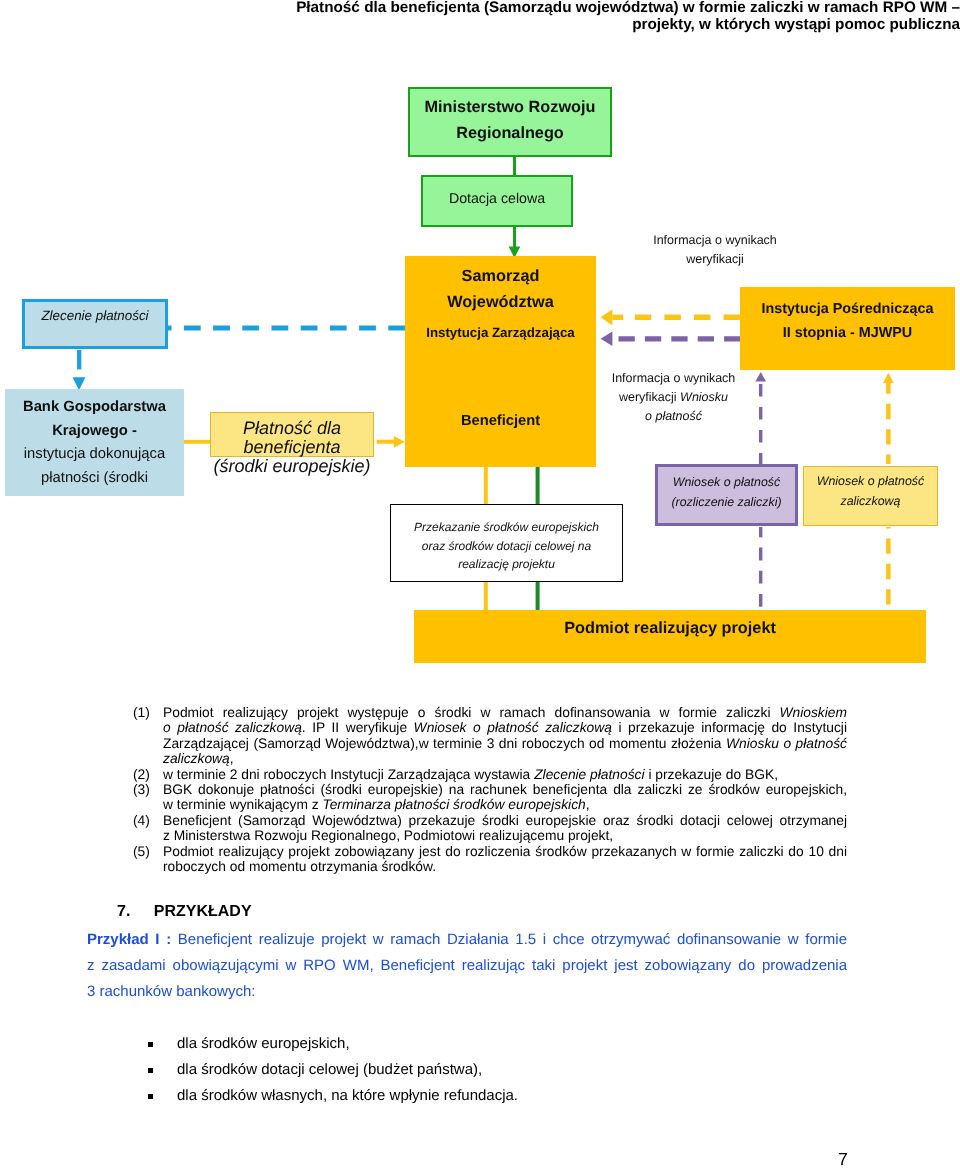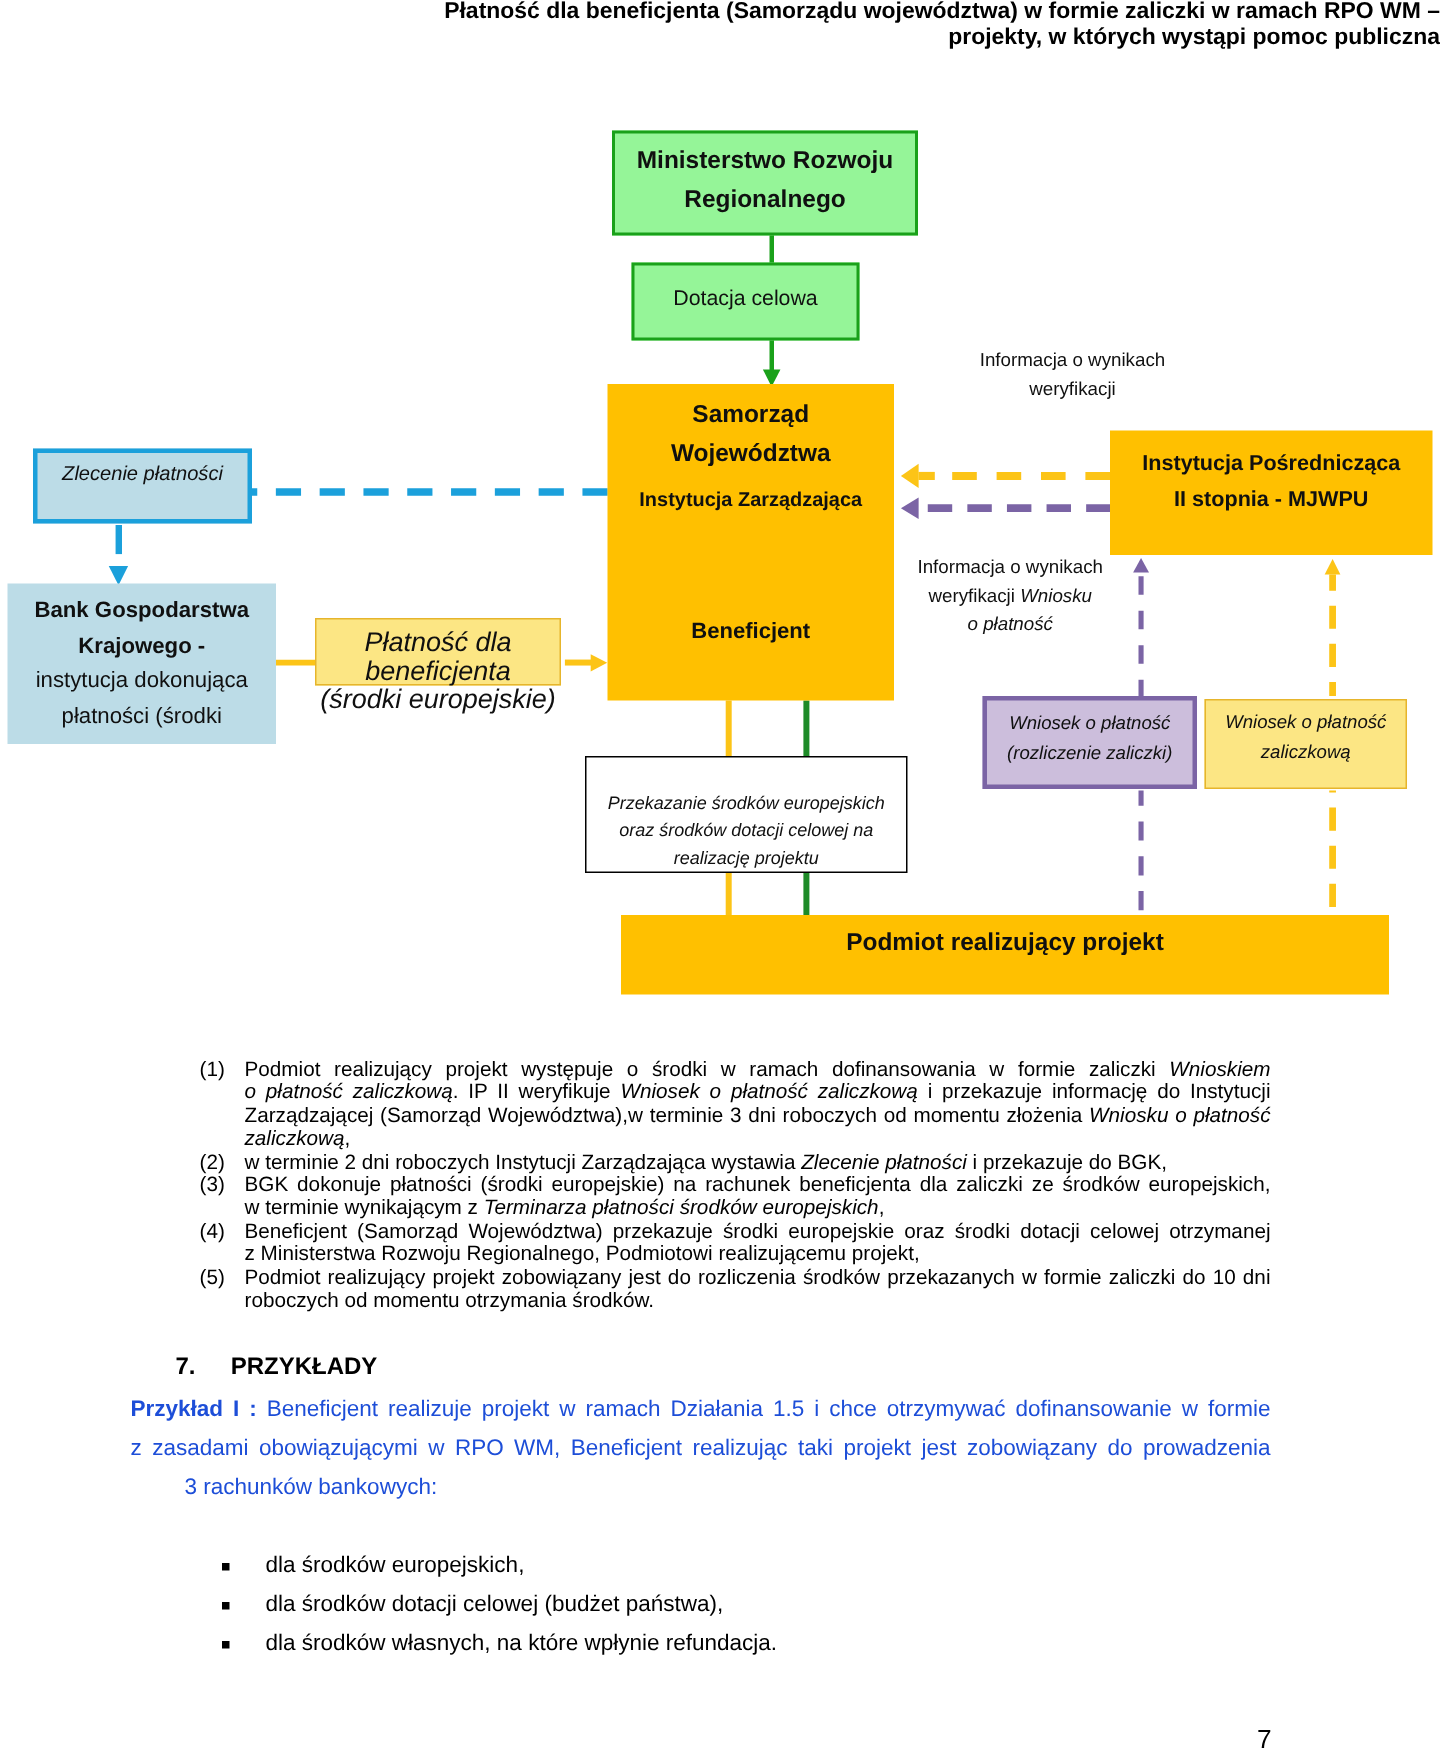--- a/index.html
+++ b/index.html
@@ -34,21 +34,21 @@
   
   .numlist{position:absolute;font-size:13.8px;line-height:15.4px;color:#000;}
   .numrow{display:flex;}
   .numrow .n{width:30px;flex:none;}
   .numrow .t{flex:1;text-align:justify;text-align-last:justify;}
   .numrow .t.last{text-align:left;text-align-last:left;}
 
   .sec-head{position:absolute;font-size:16px;font-weight:bold;color:#000;}
   .para{position:absolute;font-size:15px;line-height:26px;color:#1d4ed8;}
   .pline{text-align:justify;text-align-last:justify;}
-  .pline.last{text-align:center;text-align-last:left;margin-left:36px;}
+  .pline.last{text-align:center;text-align-last:left;}
   .bullets{position:absolute;font-size:15px;line-height:26px;color:#000000;}
   .bul{display:flex;align-items:flex-start;}
   .bul .mk{width:29px;flex:none;position:relative;}
   .bul .mk i{position:absolute;left:0;top:11px;width:4.6px;height:4.6px;background:#000;display:block;}
   .pageno{position:absolute;font-size:17.5px;color:#000;line-height:18px;}
 </style>
 </head>
 <body>
 
 <div id="page">
@@ -152,21 +152,21 @@
     <div class="box purple-box" style="left:655px;top:464px;width:143px;height:62px;font-size:12.4px;font-style:italic;line-height:19.6px;justify-content:flex-start;padding-top:6px;">
       <span class="lbl">Wniosek o płatność</span>
       <span class="lbl">(rozliczenie zaliczki)</span>
     </div>
 
     <div class="box yellow-box" style="left:803px;top:466px;width:135px;height:60px;font-size:12.4px;font-style:italic;line-height:19.6px;justify-content:flex-start;padding-top:5px;">
       <span class="lbl">Wniosek o płatność</span>
       <span class="lbl">zaliczkową</span>
     </div>
 
-    <div class="box white-box" style="left:390px;top:504px;width:215px;height:78px;font-size:12px;font-style:italic;line-height:18.5px;justify-content:flex-end;padding-top:6px;">
+    <div class="box white-box" style="left:390px;top:504px;width:233px;height:78px;font-size:12px;font-style:italic;line-height:18.5px;justify-content:center;padding-top:6px;">
       <span class="lbl">Przekazanie środków europejskich</span>
       <span class="lbl">oraz środków dotacji celowej na</span>
       <span class="lbl">realizację projektu</span>
     </div>
 
     <div class="box orange-box" style="left:414px;top:610px;width:512px;height:53px;font-size:16.3px;font-weight:bold;line-height:18px;justify-content:flex-start;padding-top:9px;text-align:right;">
       <span class="lbl">Podmiot realizujący projekt</span>
     </div>
 
   </div>

